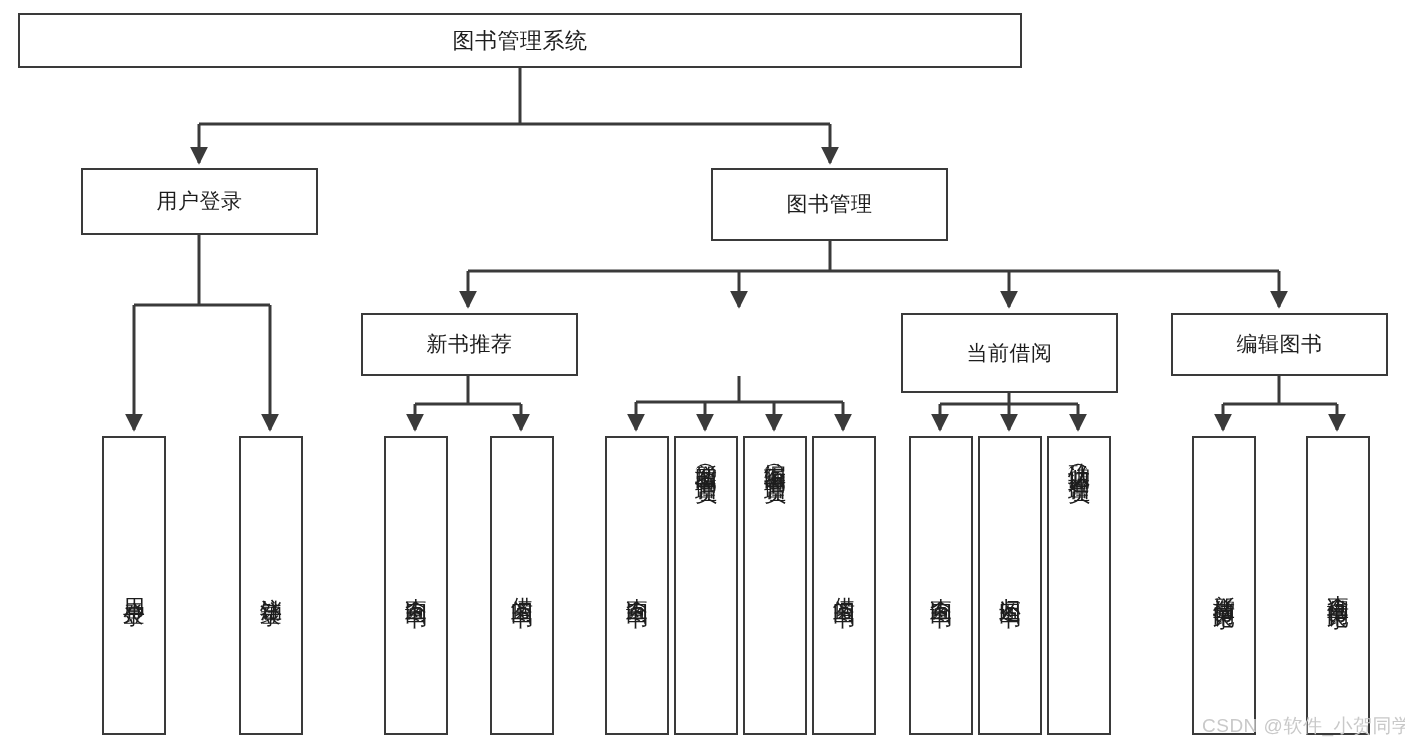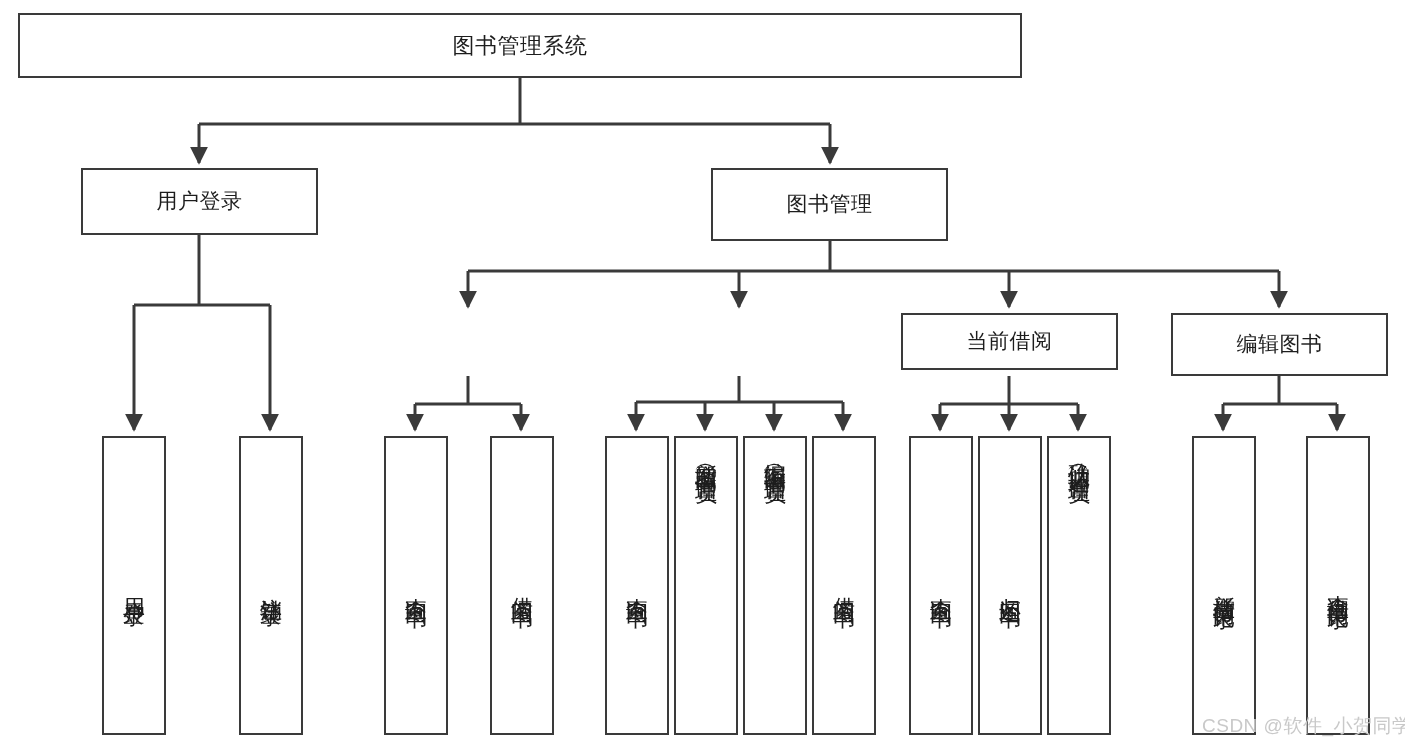--- a/index.html
+++ b/index.html
@@ -123,32 +123,35 @@
       <path d="M 1009 404 L 1009 430" marker-end="url(#arrow)"></path>
       <path d="M 1078 404 L 1078 430" marker-end="url(#arrow)"></path>
 
       <path d="M 1279 376 L 1279 404"></path>
       <path d="M 1223 404 L 1337 404"></path>
       <path d="M 1223 404 L 1223 430" marker-end="url(#arrow)"></path>
       <path d="M 1337 404 L 1337 430" marker-end="url(#arrow)"></path>
     </g>
   </svg>
 
-  <div class="node root horiz" style="left:18px; top:13px; width:1004px; height:65px;align-items:center;">
+  <div class="node root horiz" style="left:18px; top:13px; width:1004px; height:55px;align-items:center;">
     <span class="lbl">图书管理系统</span>
   </div>
 
   <div class="node horiz" style="left:81px; top:168px; width:237px; height:67px;">
     <span class="lbl">用户登录</span>
   </div>
   <div class="node horiz" style="left:711px; top:168px; width:237px; height:73px;">
     <span class="lbl">图书管理</span>
   </div>
 
-  <div class="node horiz" style="left:901px; top:313px; width:217px; height:57px;">
+  <div class="node horiz" style="left:361px; top:313px; width:217px; height:63px;">
+    <span class="lbl">新书推荐</span>
+  </div>
+  <div class="node horiz" style="left:901px; top:313px; width:217px; height:80px;">
     <span class="lbl">当前借阅</span>
   </div>
   <div class="node horiz" style="left:1171px; top:313px; width:217px; height:63px;">
     <span class="lbl">编辑图书</span>
   </div>
 
   <div class="node vert toppad" style="left:102px; top:436px; width:64px; height:299px;">
     <span class="lbl">用户登录</span>
   </div>
   <div class="node vert toppad" style="left:239px; top:436px; width:64px; height:299px;">

